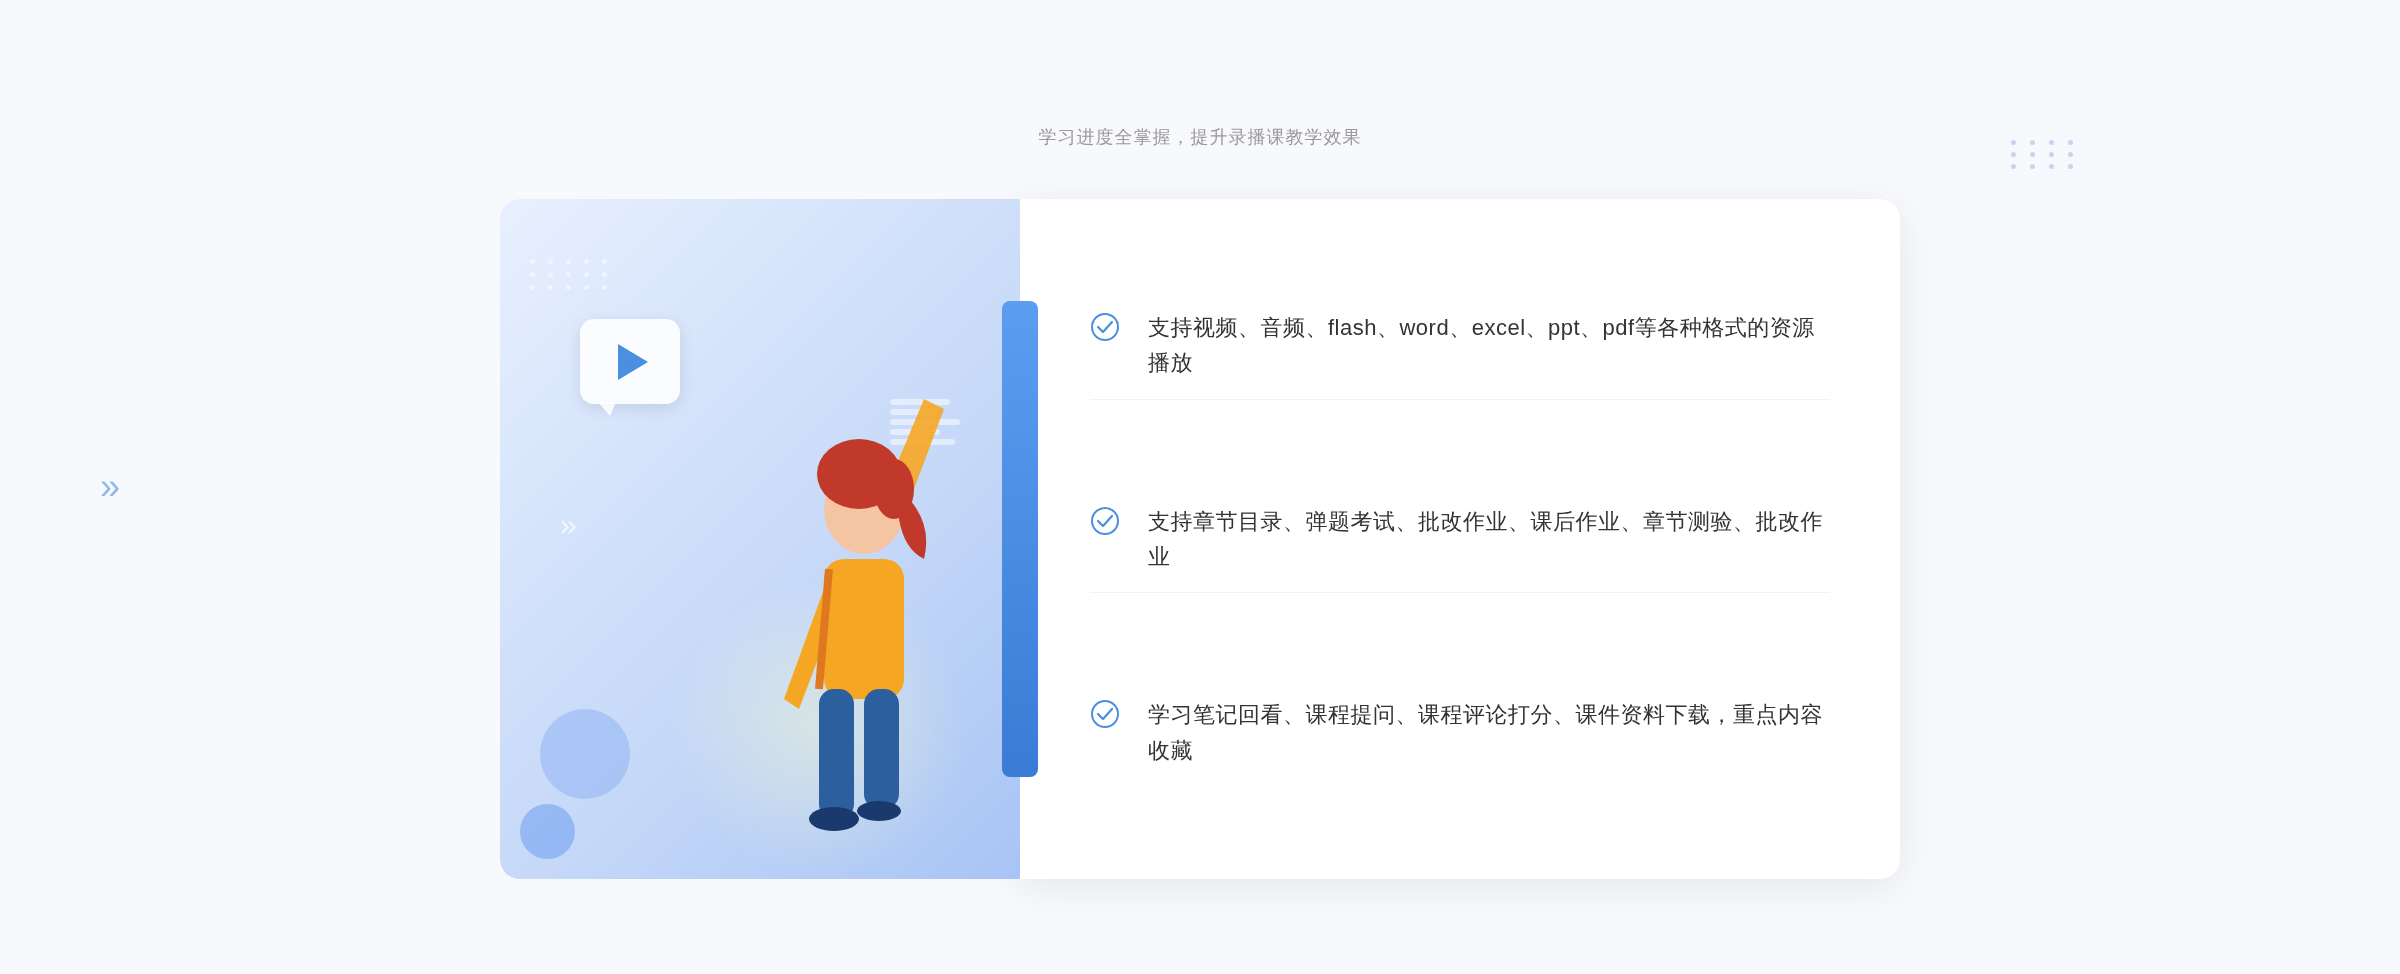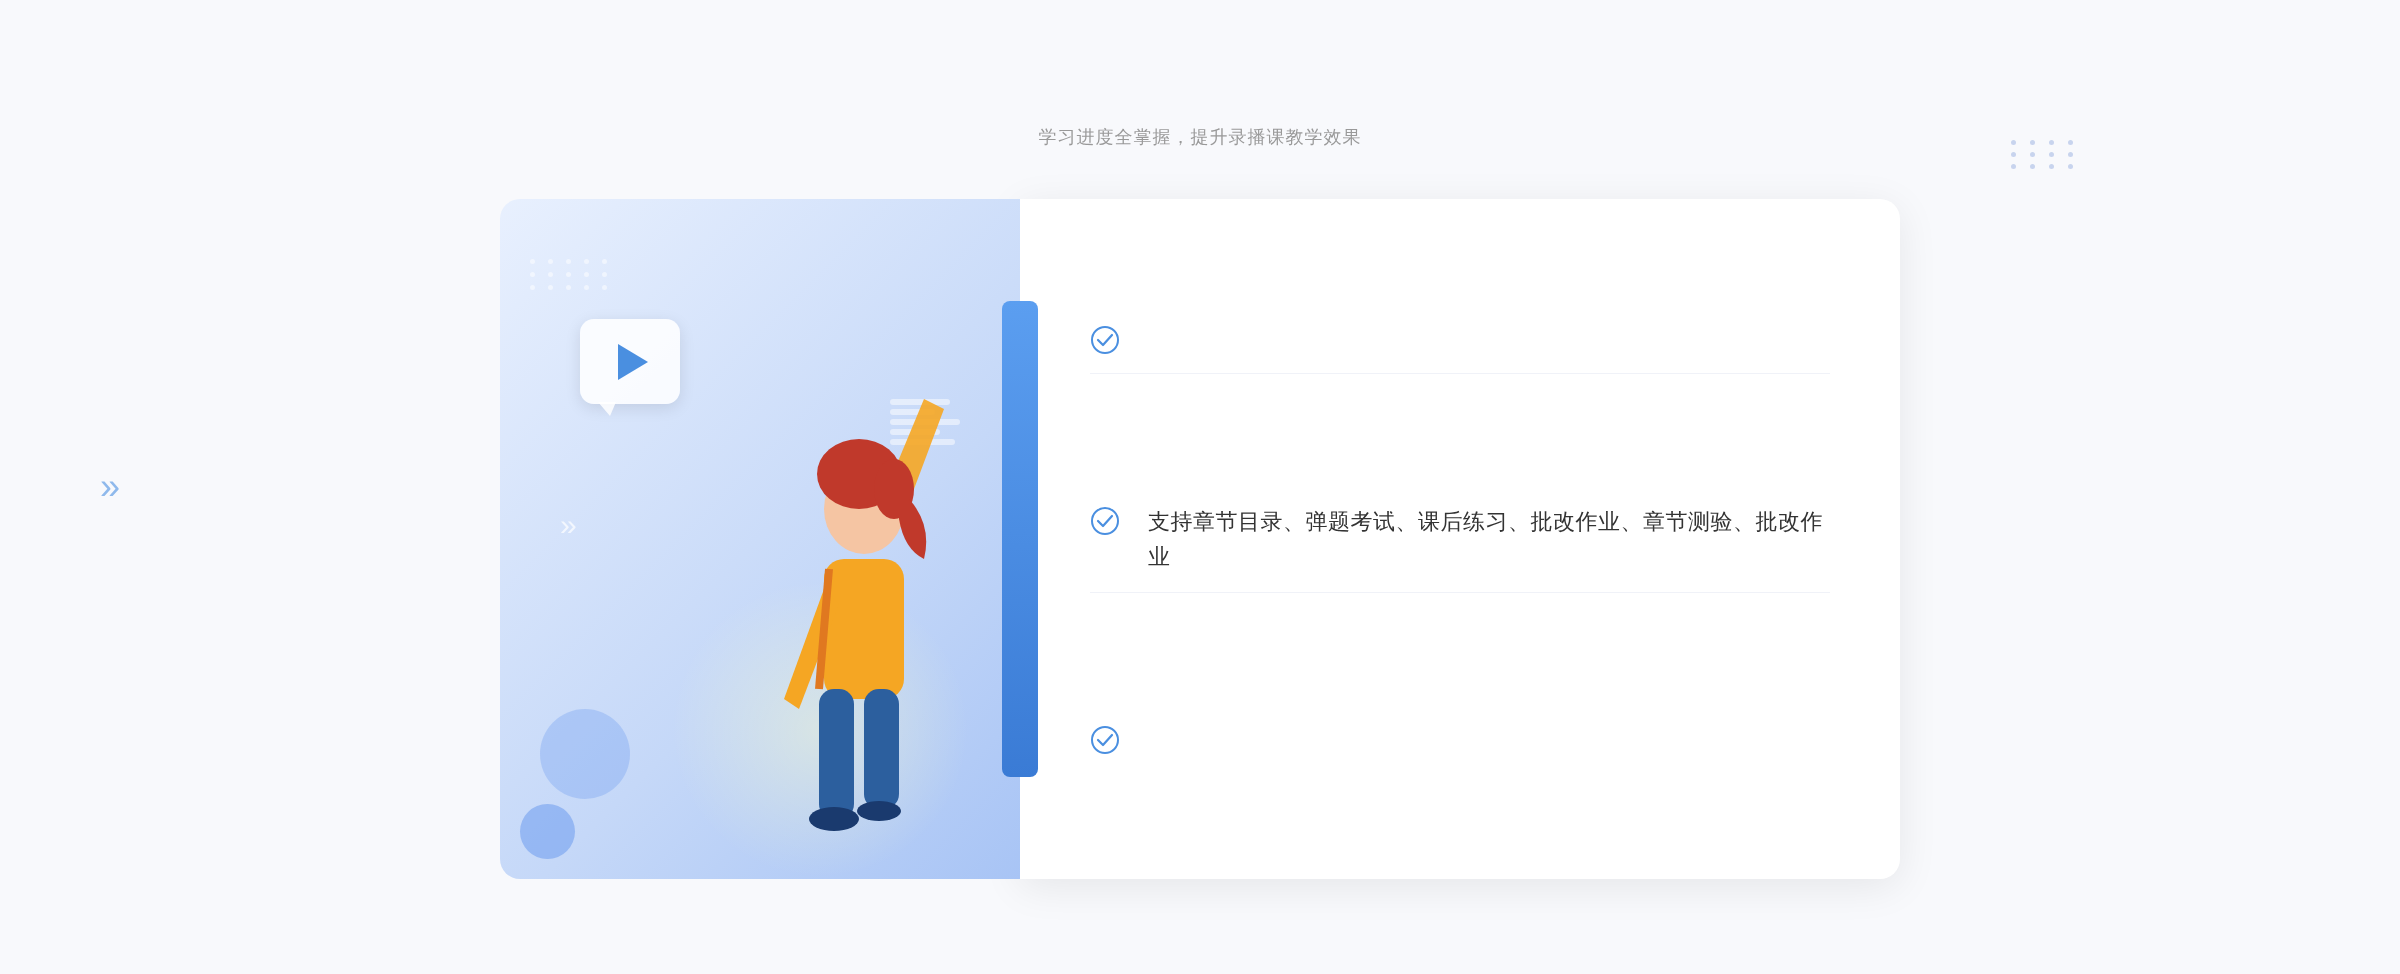--- a/index.html
+++ b/index.html
@@ -379,38 +379,40 @@
 
     <div class="features-area">
 
       <div class="feature-item">
         <div class="check-icon">
           <svg viewBox="0 0 30 30" fill="none" xmlns="http://www.w3.org/2000/svg">
             <circle cx="15" cy="15" r="13" stroke="#4a8fe0" stroke-width="2"></circle>
             <path d="M8 15 L13 20 L22 10" stroke="#4a8fe0" stroke-width="2.2" stroke-linecap="round" stroke-linejoin="round"></path>
           </svg>
         </div>
+        <p class="feature-text">支持视频、音频、flash、word、excel、ppt、pdf等各种格式的资源播放</p>
       </div>
 
       <div class="feature-item">
         <div class="check-icon">
           <svg viewBox="0 0 30 30" fill="none" xmlns="http://www.w3.org/2000/svg">
             <circle cx="15" cy="15" r="13" stroke="#4a8fe0" stroke-width="2"></circle>
             <path d="M8 15 L13 20 L22 10" stroke="#4a8fe0" stroke-width="2.2" stroke-linecap="round" stroke-linejoin="round"></path>
           </svg>
         </div>
-        <p class="feature-text">支持章节目录、弹题考试、课后练习、批改作业、章节测验、批改作业</p>
+        <p class="feature-text">支持章节目录、弹题考试、批改作业、课后作业、章节测验、批改作业</p>
       </div>
 
       <div class="feature-item">
         <div class="check-icon">
           <svg viewBox="0 0 30 30" fill="none" xmlns="http://www.w3.org/2000/svg">
             <circle cx="15" cy="15" r="13" stroke="#4a8fe0" stroke-width="2"></circle>
             <path d="M8 15 L13 20 L22 10" stroke="#4a8fe0" stroke-width="2.2" stroke-linecap="round" stroke-linejoin="round"></path>
           </svg>
         </div>
+        <p class="feature-text">学习笔记回看、课程提问、课程评论打分、课件资料下载，重点内容收藏</p>
       </div>
 
 
     </div>
   </div>
 
 </div>
 
 </body></html>

